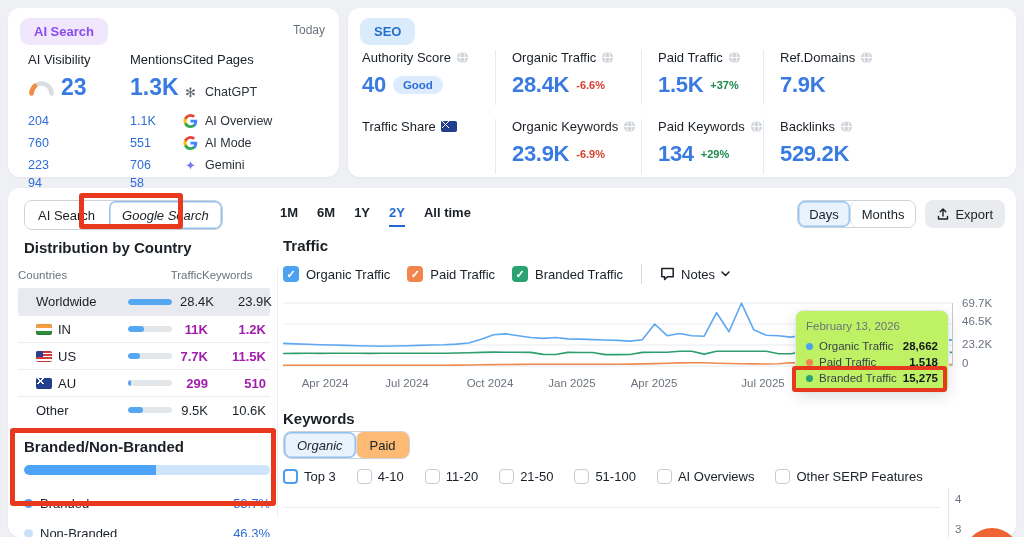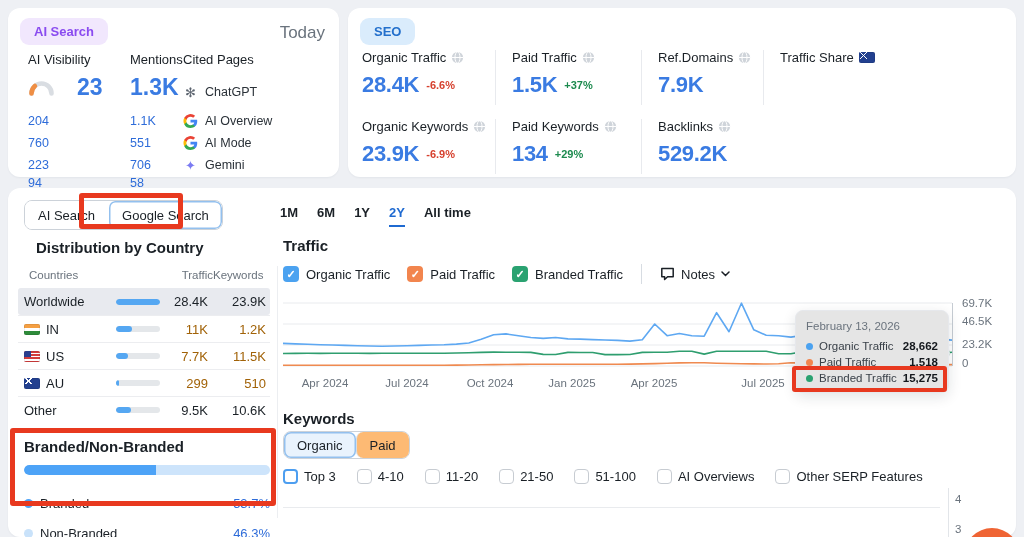--- a/index.html
+++ b/index.html
@@ -4,27 +4,27 @@
 <style>
   * { margin:0; padding:0; box-sizing:border-box; }
   html,body { width:1024px; height:537px; overflow:hidden; }
   body { background:#eef0f4; font-family:"Liberation Sans",sans-serif; color:#1a2026; position:relative; }
   .card { position:absolute; background:#fff; border-radius:12px; box-shadow:0 1px 2px rgba(25,35,50,.05); }
 
   
   .pill { position:absolute; left:12px; top:10px; font-size:13px; font-weight:700; padding:6px 14px; border-radius:9px; }
   .pill-purple { background:#f1e7fd; color:#8a4bf0; }
   .pill-blue { background:#daecfc; color:#2470cc; }
-  .today { position:absolute; right:14px; top:15px; font-size:17px; color:#6a737d;text-align:center; }
+  .today { position:absolute; right:14px; top:15px; font-size:12px; color:#6a737d;text-align:center; }
 
   
   #ai-card { left:8px; top:8px; width:331px; height:169px; }
   .ai-grid { position:absolute; left:20px; top:44px; right:10px; display:grid; grid-template-columns:102px 53px auto; align-items:center; }
   .ai-head { font-size:13px; color:#1a2026; padding-bottom:7px; }
-  .ai-total { font-size:23px; font-weight:700; color:#3a7be2; padding-bottom:9px; display:flex; align-items:center; gap:22px; }
+  .ai-total { font-size:23px; font-weight:700; color:#3a7be2; padding-bottom:9px; display:flex; align-items:center; gap:6px; }
   .prov-name { display:flex; align-items:center; gap:7px; font-size:12.5px; color:#2a3138; height:22px; }
   .prov-val { font-size:12.5px; color:#2e6cd9; }
   .ic-chatgpt { color:#5d6570; font-size:13px; width:15px; text-align:center; }
   .ic-gemini { color:#7b7bf2; font-size:13px; width:15px; text-align:center; }
   .ic-google { width:15px; }
 
   
   #seo-card { left:348px; top:8px; width:668px; height:169px; }
   #seo-grid { position:absolute; left:14px; top:42px; right:8px; display:grid; grid-template-columns:133px 146px 122px 1fr; row-gap:14px; }
   .seo-cell { padding-left:16px; border-left:1px solid #e8eaee; min-height:55px; }
@@ -47,44 +47,44 @@
   .flag-au { background:#22408f; }
   .flag-au::after { content:""; position:absolute; left:0; top:0; width:9px; height:6.5px;
       background:linear-gradient(45deg,transparent 44%,#fff 44% 56%,transparent 56%),linear-gradient(-45deg,transparent 44%,#fff 44% 56%,transparent 56%),#22408f; }
 
   
   #panel { left:8px; top:188px; width:1008px; height:349px; overflow:hidden; }
   .seg { position:absolute; display:flex; border:1px solid #ccd2d9; border-radius:8px; background:#fff; height:30px; align-items:stretch; }
   #panel-tabs { left:16px; top:12px; }
   .seg-btn { padding:0 13px; font-size:13px; display:flex; align-items:center; background:#fff; border-radius:7px; white-space:nowrap; cursor:pointer; }
   .seg-btn + .seg-btn { border-left:1px solid #d7dce2; }
-  .seg-btn.active { box-shadow:0 0 0 1.5px #93c0ee inset; border-left-color:transparent; }
+  .seg-btn.active { box-shadow:0 0 0 1.5px #93c0ee inset; border-left-color:transparent;font-style:italic; }
   #time-ranges { position:absolute; left:272px; top:17px; display:flex; gap:19px; font-size:13px; font-weight:700; }
   .tr { cursor:pointer; padding-bottom:5px; }
   .tr.active { color:#1f6ad1; border-bottom:2px solid #1f6ad1; }
   #right-controls { position:absolute; right:11px; top:12px; display:flex; gap:9px; }
   #granularity { position:static; height:28px; }
   .gr { padding:0 11px; font-size:13px; display:flex; align-items:center; background:#fff; border-radius:7px; cursor:pointer; }
   .gr + .gr { border-left:1px solid #d7dce2; }
   .gr.active { background:#e9f3fd; box-shadow:0 0 0 1.5px #9cc6ef inset; border-left-color:transparent; }
   #export-btn { height:28px; padding:0 12px; background:#e9ebee; border-radius:8px; font-size:13px; display:flex; gap:6px; align-items:center; border:none; cursor:pointer; color:#1a2026; }
 
   .sec-title { position:absolute; font-size:15px; font-weight:700; }
-  #country-title { left:28px; top:51px; }
-  #country-head { position:absolute; left:15px; top:81px; width:252px; display:grid; grid-template-columns:92px 52px 1fr 58px; font-size:11.5px; color:#6a737d; padding:0 4px 0 6px; }
+  #country-title { left:16px; top:51px; }
+  #country-head { position:absolute; left:4px; top:81px; width:252px; display:grid; grid-template-columns:92px 52px 1fr 58px; font-size:11.5px; color:#6a737d; padding:0 4px 0 6px; }
   #country-head span:nth-child(2), #country-head span:nth-child(3) { text-align:right; }
   #country-rows { position:absolute; left:10px; top:100px; width:252px; }
-  .c-row { display:grid; grid-template-columns:92px 52px 1fr 58px; align-items:center; height:27px; padding:0 4px 0 6px; border-top:1px solid #ecedf0; cursor:pointer; }
+  .c-row { display:grid; grid-template-columns:92px 52px 1fr 58px; align-items:center; height:27px; padding:0 4px 0 18px; border-top:1px solid #ecedf0; cursor:pointer; }
   .c-row:first-child { border-top:none; }
   .c-row.selected { background:#e8eaef; border-radius:3px; border-top:none; }
   .c-name { display:flex; align-items:center; gap:6px; font-size:13px; }
   .c-bar { width:44px; height:6px; border-radius:3px; background:#e4e7ea; overflow:hidden; }
   .c-bar i { display:block; height:100%; background:#55a7f2; border-radius:3px; }
   .c-val { font-size:13px; text-align:right; }
-  .c-val.link { color:#a16207; }
+  .c-val.link { color:#a21caf;font-weight:bold; }
   #col-divider { position:absolute; left:269px; top:78px; width:1px; height:252px; background:#eceef1; }
 
   #branded-title { left:16px; top:250px; }
   #branded-bar { position:absolute; left:16px; top:277px; width:246px; height:10px; border-radius:5px; background:#cde4fb; overflow:hidden; }
   #branded-bar i { display:block; height:100%; background:#4da3f7; border-radius:5px 0 0 5px; }
   #branded-rows { position:absolute; left:16px; top:296px; width:246px; }
   .b-row { display:flex; align-items:center; height:22px; font-size:13px;margin-top:8px; }
   .b-dot { width:9px; height:9px; border-radius:50%; margin-right:7px; flex:none; }
   .b-label { flex:1; }
   .b-val { color:#2e6cd9; }
@@ -96,21 +96,21 @@
   .lg-sep { width:1px; height:20px; background:#d7dce2; margin:0 1px; }
   #notes { display:flex; align-items:center; gap:6px; font-size:13px; cursor:pointer; }
 
   #chart-wrap { position:absolute; left:275px; top:108px; width:680px; height:100px; }
   #chart-svg { position:absolute; left:0; top:0; }
   .x-lab { position:absolute; top:81px; width:64px; margin-left:-32px; text-align:center; font-size:11.5px; color:#6a737d; }
   .y-lab { position:absolute; left:679px; font-size:11.5px; color:#6a737d; }
   #hover-line { position:absolute; left:669px; top:7px; width:1px; height:63px; background:#c6ccd3; }
   .h-dot { position:absolute; width:8px; height:8px; border-radius:50%; border:1.5px solid #fff; box-shadow:0 0 0 .5px rgba(0,0,0,.08); }
 
-  #tooltip { position:absolute; left:787px; top:122px; width:154px; height:83px; background:#e5e5e5; border:1px solid #e6e8ec; border-radius:8px; box-shadow:0 4px 14px rgba(20,30,45,.12); padding:9px 10px 8px; }
+  #tooltip { position:absolute; left:787px; top:122px; width:154px; height:83px; background:#bef264; border:1px solid #e6e8ec; border-radius:8px; box-shadow:0 4px 14px rgba(20,30,45,.12); padding:9px 10px 8px; }
   #tooltip-date { font-size:11.5px; color:#6a737d; margin-bottom:6px; }
   .tt-row { display:flex; align-items:center; height:16px; font-size:11.5px; }
   .tt-dot { width:7px; height:7px; border-radius:50%; margin-right:6px; flex:none; }
   .tt-label { flex:1; color:#3a4149; }
   .tt-val { font-weight:700; color:#14181d; }
 
   #kw-title { left:275px; top:222px; }
   #kw-tabs { left:275px; top:243px; height:28px; }
   #kw-filters { position:absolute; left:275px; top:281px; display:flex; gap:21px; align-items:center; }
   .kw-item { display:flex; align-items:center; gap:6px; font-size:13px; cursor:pointer; }
@@ -182,20 +182,34 @@
       <div class="prov-val">94</div>
       <div class="prov-val">58</div>
     </div>
 </section>
 
 <section id="seo-card" class="card">
   <span class="pill pill-blue">SEO</span>
   <div id="seo-grid">
       <div class="seo-cell">
         <div class="m-label">
+          <span>Authority Score</span>
+          <svg width="13" height="13" viewBox="0 0 13 13">
+            <circle cx="6.5" cy="6.5" r="5.6" fill="#cfd4da"></circle>
+            <ellipse cx="6.5" cy="6.5" rx="2.5" ry="5.6" fill="none" stroke="#fff" stroke-width="1"></ellipse>
+            <line x1="0.9" y1="6.5" x2="12.1" y2="6.5" stroke="#fff" stroke-width="1"></line>
+          </svg>
+        </div>
+        <div class="m-valrow">
+          <span class="m-value">40</span>
+          <span class="badge">Good</span>
+        </div>
+      </div>
+      <div class="seo-cell">
+        <div class="m-label">
           <span>Organic Traffic</span>
           <svg width="13" height="13" viewBox="0 0 13 13">
             <circle cx="6.5" cy="6.5" r="5.6" fill="#cfd4da"></circle>
             <ellipse cx="6.5" cy="6.5" rx="2.5" ry="5.6" fill="none" stroke="#fff" stroke-width="1"></ellipse>
             <line x1="0.9" y1="6.5" x2="12.1" y2="6.5" stroke="#fff" stroke-width="1"></line>
           </svg>
         </div>
         <div class="m-valrow">
           <span class="m-value">28.4K</span>
           <span class="m-delta delta-down">-6.6%</span>
@@ -286,20 +300,32 @@
     </div>
 
   <div id="time-ranges">
       <span class="tr">1M</span>
       <span class="tr">6M</span>
       <span class="tr">1Y</span>
       <span class="tr active">2Y</span>
       <span class="tr">All time</span>
     </div>
 
+  <div id="right-controls">
+    <div class="seg" id="granularity">
+        <span class="gr active">Days</span>
+        <span class="gr">Months</span>
+      </div>
+    <button id="export-btn">
+      <svg width="12" height="13" viewBox="0 0 12 13">
+        <path d="M6 8V1.5M3.2 3.8L6 1l2.8 2.8M1.5 8.5V11h9V8.5" fill="none" stroke="#1a2026" stroke-width="1.4" stroke-linecap="round" stroke-linejoin="round"></path>
+      </svg>
+      <span>Export</span>
+    </button>
+  </div>
 
   <h3 class="sec-title" id="country-title">Distribution by Country</h3>
   <div id="country-head">
     <span>Countries</span>
     <span></span>
     <span>Traffic</span>
     <span>Keywords</span>
   </div>
   <div id="country-rows">
       <div class="c-row selected">

